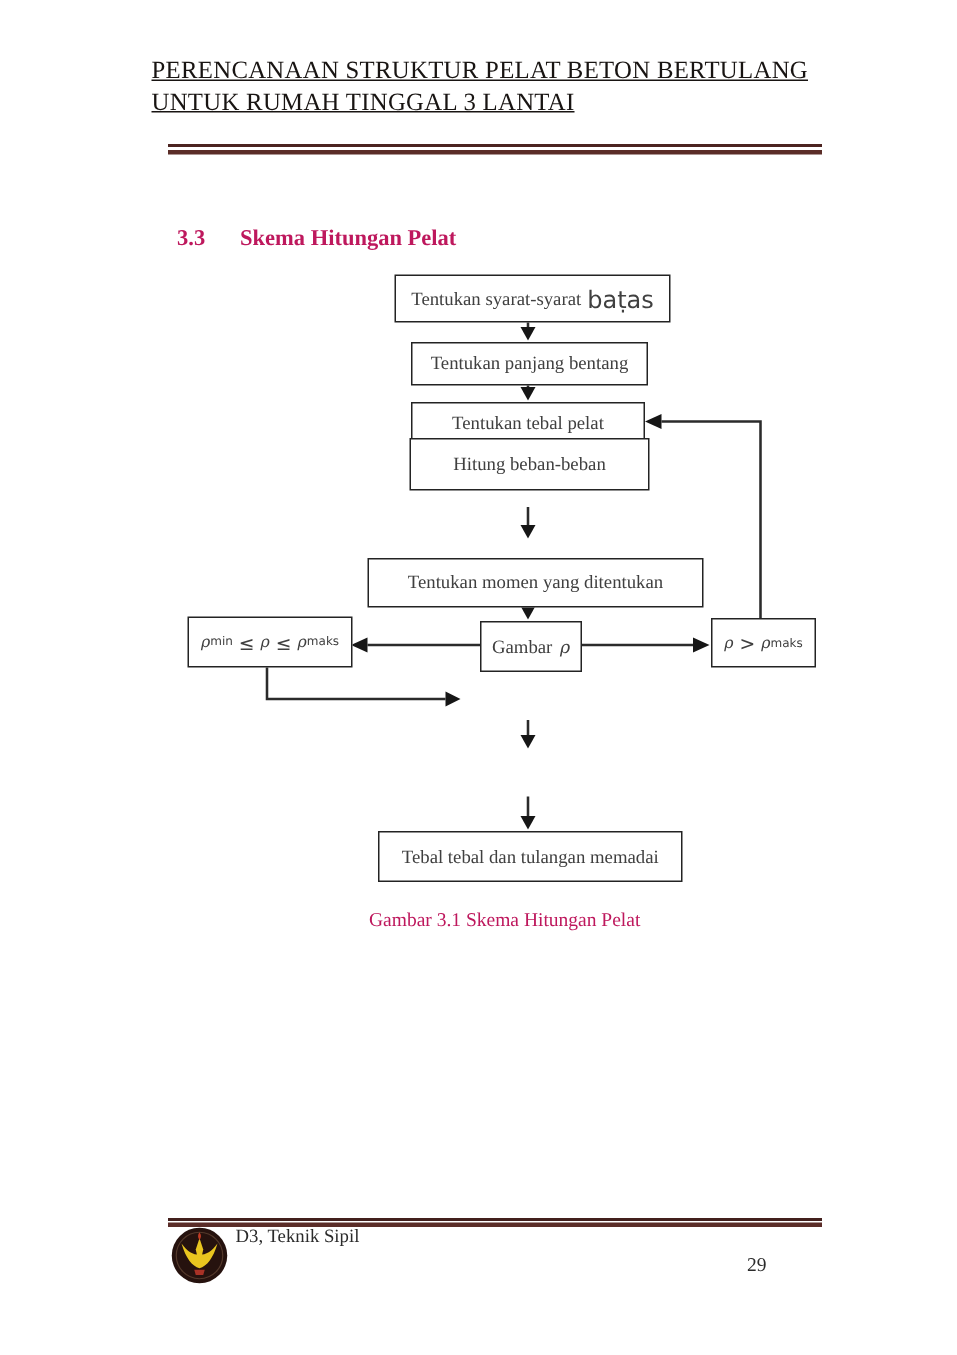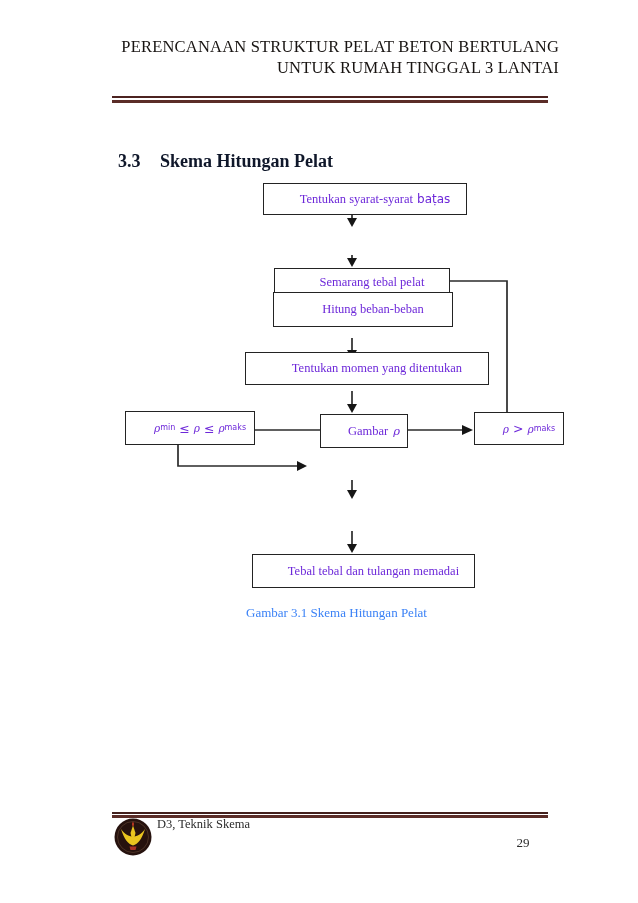--- a/index.html
+++ b/index.html
@@ -2,52 +2,52 @@
 <html><head>
 <meta charset="utf-8">
 <style>
   html,body{margin:0;padding:0;background:#ffffff;}
   .page{
     position:relative;width:638px;height:903px;background:#ffffff;overflow:hidden;
     font-family:"Liberation Serif","DejaVu Serif",serif;color:#1c1c1c;
   }
   
   .doc-title{
-    position:absolute;left:101px;top:36px;width:458px;text-align:right;
-    font-size:16.5px;line-height:21px;color:#181412;letter-spacing:.2px;
+    position:absolute;left:101px;top:36px;width:458px;text-align:left;
+    font-size:16.5px;line-height:21px;color:#181412;letter-spacing:.2px;text-decoration:underline;
   }
   .doc-title div{white-space:nowrap;}
   .title-rule{position:absolute;left:112px;top:96px;width:436px;}
   .title-rule .thin{height:2px;background:#4c2320;}
   .title-rule .gap{height:2px;background:#ffffff;}
   .title-rule .thick{height:3px;background:#5b2d28;}
   
-  .section-heading{position:absolute;left:118px;top:151px;font-weight:bold;font-size:18px;color:#0f172a;}
+  .section-heading{position:absolute;left:118px;top:151px;font-weight:bold;font-size:15px;color:#be185d;}
   .sec-num{display:inline-block;width:42px;}
   
   .connectors{position:absolute;left:0;top:0;pointer-events:none;}
   .fbox{
     position:absolute;border:1.4px solid #232323;background:#ffffff;
     display:flex;align-items:center;justify-content:center;
-    font-size:12.5px;color:#6d28d9;text-align:center;white-space:nowrap;padding-left:20px;
+    font-size:12.5px;color:#404040;text-align:center;white-space:nowrap;
   }
-  .fbox .sans{font-family:"DejaVu Sans",sans-serif;font-size:12px;margin-left:4px;}
+  .fbox .sans{font-family:"DejaVu Sans",sans-serif;font-size:16px;margin-left:4px;}
   .rho{font-style:italic;font-family:"DejaVu Serif",serif;font-size:11.5px;}
   .rho-small{font-size:10.5px;}
   .op{margin:0 4px;font-size:12.5px;font-family:"DejaVu Sans",sans-serif;}
   sub{font-size:8px;line-height:0;vertical-align:-2px;letter-spacing:0;font-family:"DejaVu Sans",sans-serif;font-style:normal;}
-  .caption{position:absolute;left:246px;top:605px;font-size:13px;color:#3b82f6;white-space:nowrap;}
+  .caption{position:absolute;left:246px;top:605px;font-size:13px;color:#be185d;white-space:nowrap;}
   
   .footer-rule{position:absolute;left:112px;top:812px;width:436px;}
   .footer-rule .thin{height:2px;background:#43201d;}
   .footer-rule .gap{height:1px;background:#ffffff;}
   .footer-rule .thick{height:3px;background:#5b2d28;}
   .logo{position:absolute;left:114px;top:818px;}
   .footer-text{position:absolute;left:157px;top:816px;font-size:12.5px;line-height:16.5px;color:#2b2b2b;}
-  .page-number{position:absolute;left:498px;top:835px;width:50px;text-align:center;font-size:13px;color:#2b2b2b;}
+  .page-number{position:absolute;left:498px;top:835px;width:50px;text-align:left;font-size:13px;color:#2b2b2b;}
 </style>
 </head>
 <body>
 
 <div class="page">
 
   <div class="doc-title">
     <div>PERENCANAAN STRUKTUR PELAT BETON BERTULANG</div>
     <div>UNTUK RUMAH TINGGAL 3 LANTAI</div>
   </div>
@@ -85,30 +85,33 @@
       <polygon points="347,490 357,490 352,499" stroke="none"></polygon>
     <line x1="352" y1="531" x2="352" y2="544"></line>
       <polygon points="347,544 357,544 352,553" stroke="none"></polygon>
   </svg>
 
   <div class="fbox" style="left:263px;top:183px;width:182px;height:30px">
     <span>Tentukan syarat-syarat</span>
     <span class="sans">baṭas</span>
   </div>
 
+  <div class="fbox" style="left:274px;top:228px;width:156px;height:27px">
+    <span>Tentukan panjang bentang</span>
+  </div>
 
   <div class="fbox" style="left:274px;top:268px;width:154px;height:27px">
-    <span>Semarang tebal pelat</span>
+    <span>Tentukan tebal pelat</span>
   </div>
 
   <div class="fbox" style="left:273px;top:292px;width:158px;height:33px">
     <span>Hitung beban-beban</span>
   </div>
 
-  <div class="fbox" style="left:245px;top:352px;width:222px;height:31px">
+  <div class="fbox" style="left:245px;top:372px;width:222px;height:31px">
     <span>Tentukan momen yang ditentukan</span>
   </div>
 
   <div class="fbox" style="left:125px;top:411px;width:108px;height:32px;font-size:11px">
     <span class="rho rho-small">ρ</span>
       <sub>min</sub>
       <span class="op">≤</span>
       <span class="rho rho-small">ρ</span>
       <span class="op">≤</span>
       <span class="rho rho-small">ρ</span>
@@ -144,18 +147,18 @@
   <svg class="logo" width="38" height="38" viewBox="0 0 38 38">
     <circle cx="19" cy="19" r="18.5" fill="#26120e"></circle>
     <circle cx="19" cy="19" r="15.5" fill="none" stroke="#7a5a43" stroke-width="0.8" opacity="0.55"></circle>
     <path d="M7,11 C10,21 14,26 19,27.5 C24,26 28,21 31,11 C27,16.5 23.5,18.5 19,18.5 C14.5,18.5 11,16.5 7,11 Z" fill="#e9c51f"></path>
     <path d="M19,7.5 L21.5,15 L19,26 L16.5,15 Z" fill="#e9c51f"></path>
     <path d="M19,3.5 C20.3,5.5 20.3,7 19,8.6 C17.7,7 17.7,5.5 19,3.5 Z" fill="#c23b24"></path>
     <path d="M15.5,28.5 L22.5,28.5 L21.5,32 L16.5,32 Z" fill="#a93226"></path>
   </svg>
 
   <div class="footer-text">
-    <div>D3, Teknik Skema</div>
+    <div>D3, Teknik Sipil</div>
   </div>
 
   <div class="page-number">29</div>
 
 </div>
 
 </body></html>

